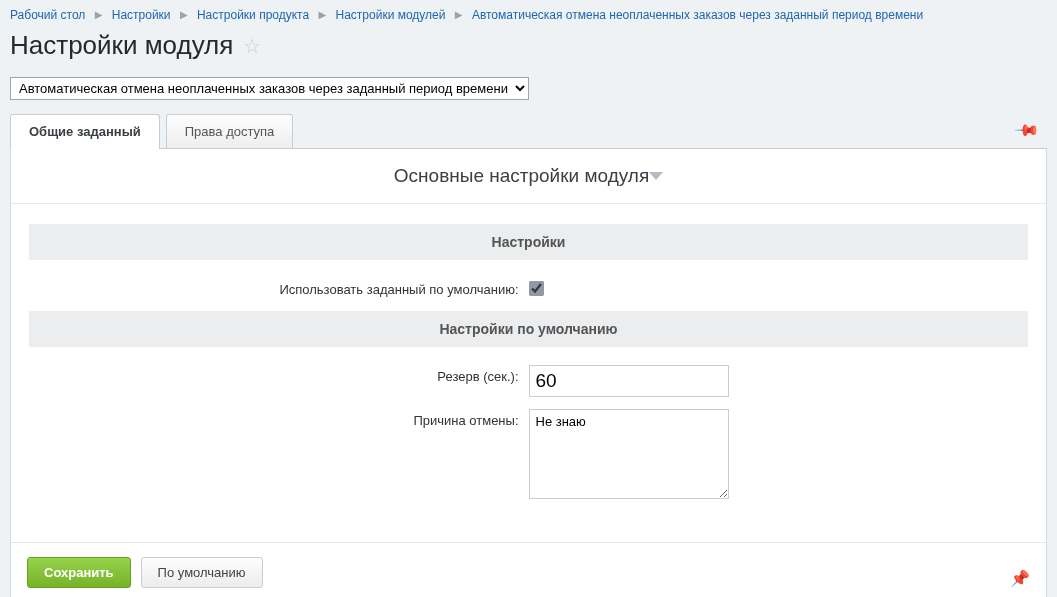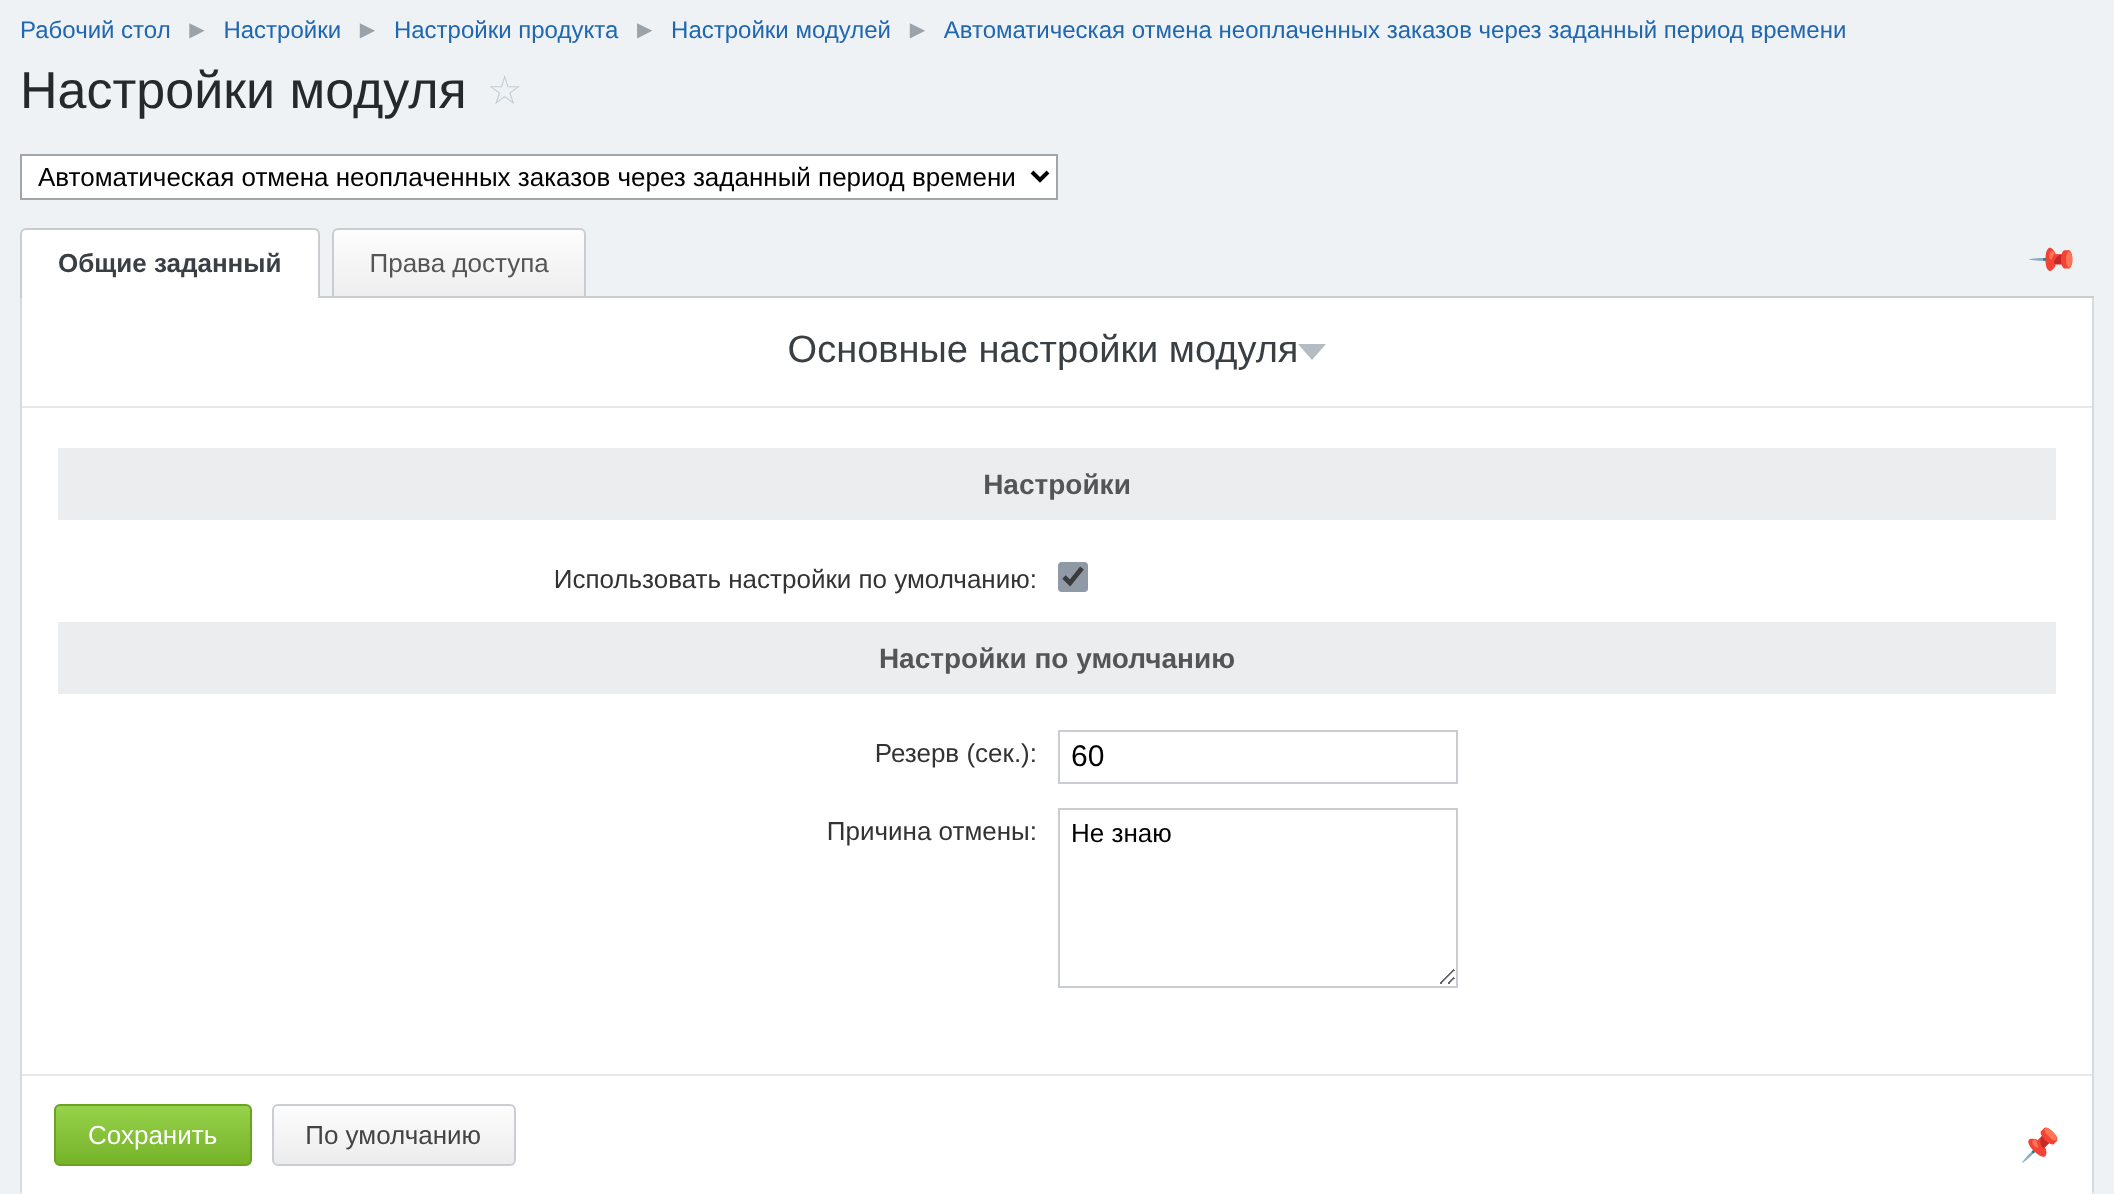--- a/index.html
+++ b/index.html
@@ -20,26 +20,26 @@
     .pin-top{position:absolute;right:10px;bottom:8px;color:#9ea9b2;font-size:16px;transform:rotate(45deg)}
     .panel{margin:0 10px 10px;border:1px solid #d6dadd;border-top:0;background:#fff;border-radius:0 0 3px 3px}
     .panel-hdr{display:flex;align-items:center;justify-content:center;padding:16px 18px;border-bottom:1px solid #e5e8eb}
     .panel-hdr h2{font-size:19px;font-weight:400;color:#3a3f44}
     .arrow-d{width:0;height:0;border-left:7px solid transparent;border-right:7px solid transparent;border-top:8px solid #b3bcc4}
     .panel-body{padding:20px 18px 28px}
     .sec-hdr{background:#ebedef;color:#555;text-align:center;padding:10px 0;font-size:14px;font-weight:600;margin-bottom:18px}
     .field-row{display:flex;align-items:flex-start;margin-bottom:12px}
     .field-label{flex:0 0 50%;text-align:right;padding-right:10px;padding-top:4px;color:#333}
     .field-val{flex:1;text-align:left}
-    input[type=text]{border:1px solid #c9ccd1;padding:4px 6px;width:200px;font-size:15px}
+    input[type=text]{border:1px solid #c9ccd1;padding:4px 6px;width:200px;font-size:19px}
     textarea{border:1px solid #c9ccd1;padding:4px 6px;width:200px;height:90px;font-family:inherit;font-size:13px;resize:both}
     input[type=checkbox]{accent-color:#9099a6;width:15px;height:15px;margin-top:3px}
     .panel-ftr{display:flex;align-items:center;padding:14px 16px;border-top:1px solid #e5e8eb;background:#fff;position:relative}
     .btn{border:1px solid;border-radius:3px;padding:7px 16px;font-size:13px;cursor:pointer}
-    .btn-primary{background:linear-gradient(#96d24a,#77b329);border-color:#6aa322;color:#fff;font-weight:400;margin-right:10px}
+    .btn-primary{background:linear-gradient(#96d24a,#77b329);border-color:#6aa322;color:#fff;font-weight:700;margin-right:10px}
     .btn-default{background:linear-gradient(#fdfdfd,#ececec);border-color:#cacdd1;color:#444}
     .pin-btm{position:absolute;right:16px;bottom:14px;color:#9ea9b2;font-size:16px}
   </style>
 </head>
 <body>
 
 <div class="bc">
   <a>Рабочий стол</a>
   <span class="bc-sep">▶</span>
   <a>Настройки</a>
@@ -71,21 +71,21 @@
 </div>
 
 <div class="panel">
   <div class="panel-hdr">
     <h2>Основные настройки модуля</h2>
     <div class="arrow-d"></div>
   </div>
   <div class="panel-body">
     <div class="sec-hdr">Настройки</div>
     <div class="field-row">
-      <div class="field-label">Использовать настройки по умолчанию:</div>
+      <div class="field-label">Использовать заданный по умолчанию:</div>
       <div class="field-val"><input type="checkbox" checked="" style=""></div>
     </div>
     <div class="sec-hdr">Настройки по умолчанию</div>
     <div class="field-row">
       <div class="field-label">Резерв (сек.):</div>
       <div class="field-val"><input type="text" value="60" style=""></div>
     </div>
     <div class="field-row">
       <div class="field-label">Причина отмены:</div>
       <div class="field-val"><textarea style="">Не знаю</textarea></div>

